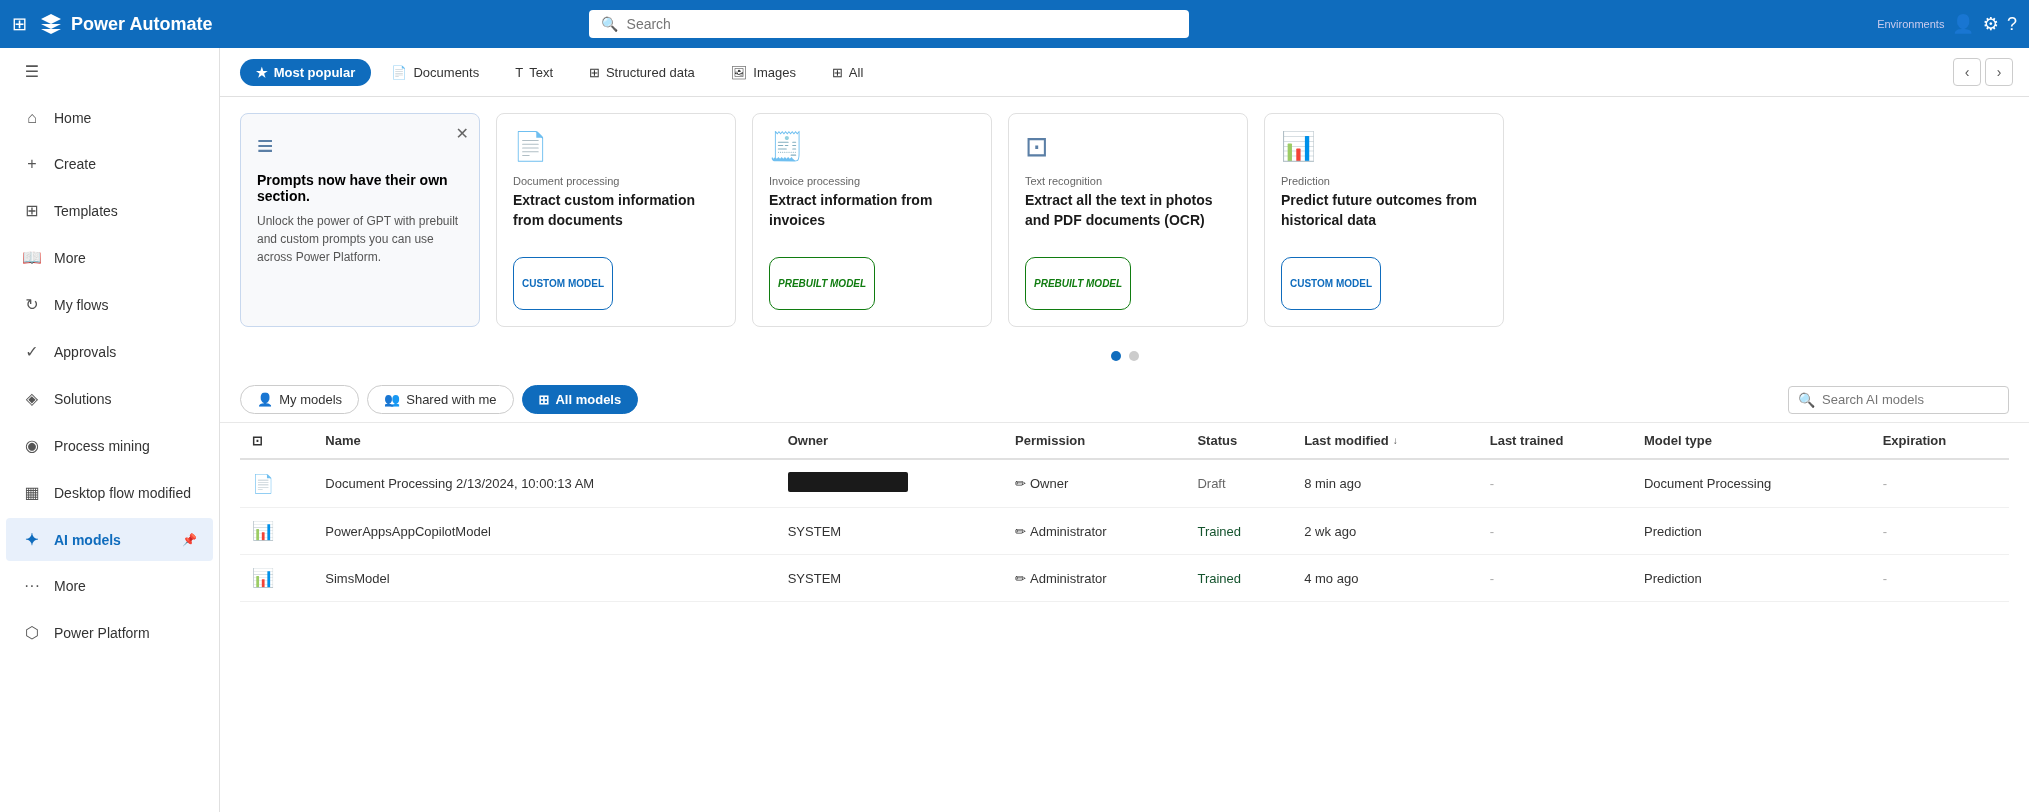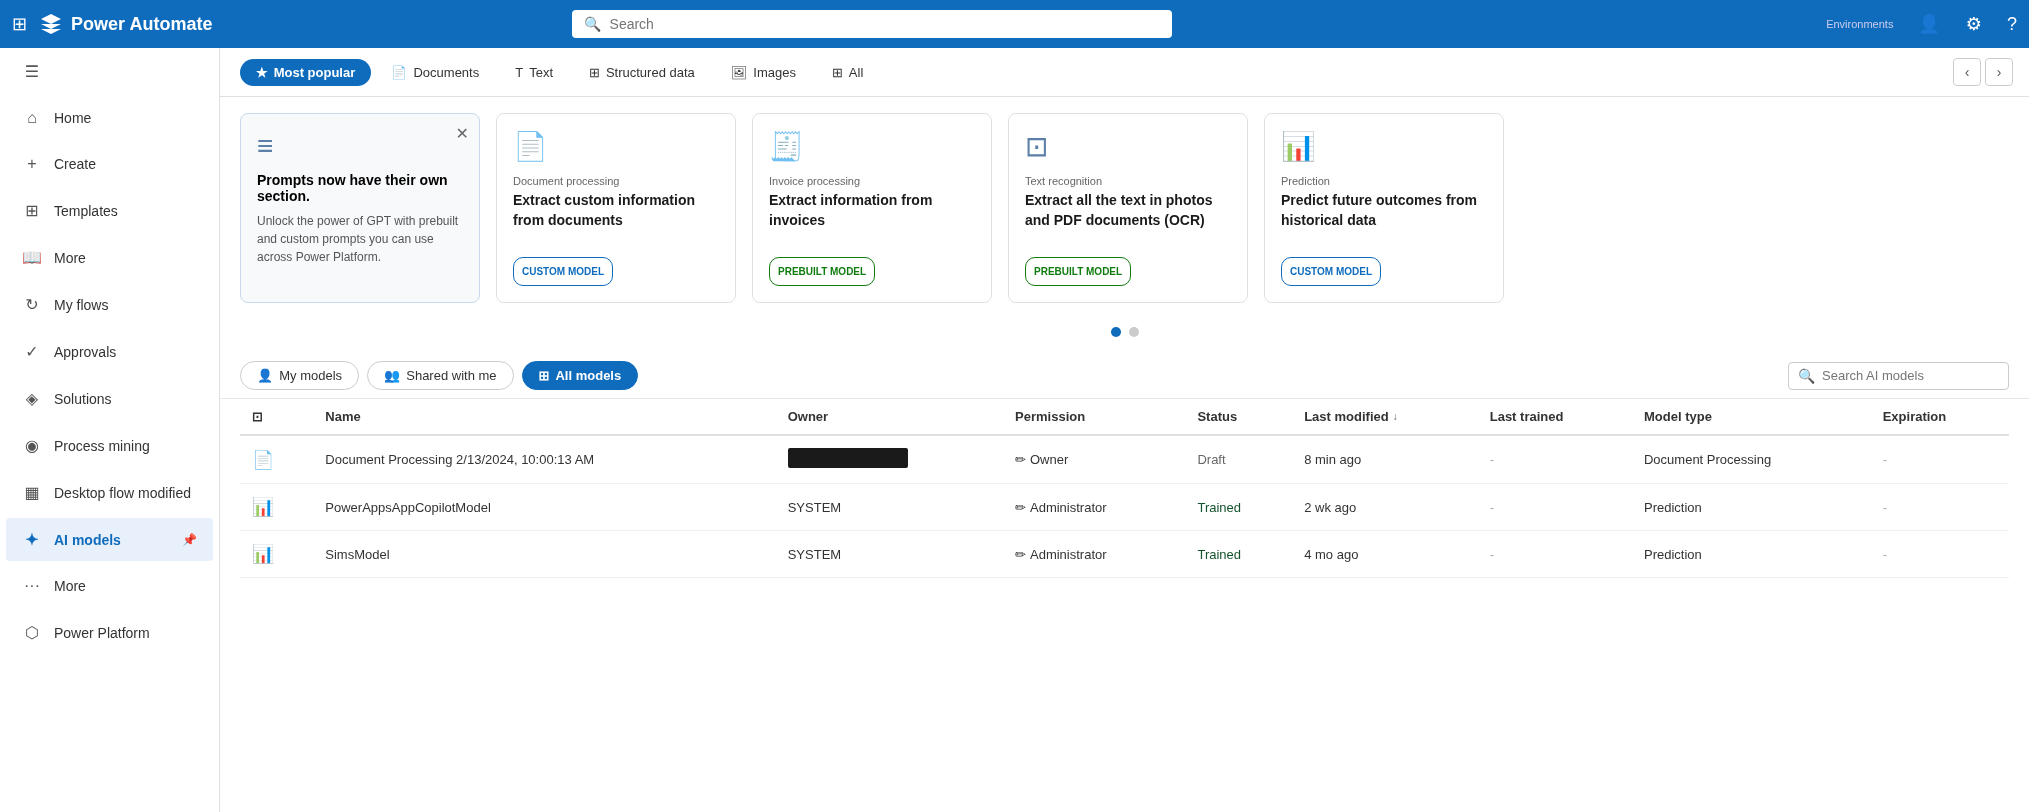--- a/index.html
+++ b/index.html
@@ -14,21 +14,21 @@
     }
     .topbar-grid-icon { color: white; font-size: 18px; cursor: pointer; }
     .topbar-logo { display: flex; align-items: center; gap: 8px; font-size: 18px; font-weight: 600; color: white; min-width: 200px; }
     .topbar-logo svg { width: 24px; height: 24px; }
     .search-bar {
       flex: 1; max-width: 600px; display: flex; align-items: center;
       background: white; border-radius: 4px; padding: 6px 12px; gap: 8px;
       color: #333; margin: 0 auto;
     }
     .search-bar input { border: none; outline: none; font-size: 14px; flex: 1; color: #555; }
-    .topbar-right { display: flex; align-items: center; gap: 25px; margin-left: auto; }
+    .topbar-right { display: flex; align-items: center; gap: 8px; margin-left: auto; }
     .topbar-icon { color: white; cursor: pointer; font-size: 18px; }
 
     
     .layout { display: flex; margin-top: 48px; height: calc(100vh - 48px); }
 
     
     .sidebar {
       width: 220px; background: white; border-right: 1px solid #e0e0e0;
       display: flex; flex-direction: column; overflow-y: auto; flex-shrink: 0;
     }
@@ -65,25 +65,25 @@
       padding: 16px; width: 240px; flex-shrink: 0; position: relative; min-height: 160px;
     }
     .card.promo { background: #f8f9fb; border: 1.5px solid #c8d8ee; }
     .card-close { position: absolute; top: 10px; right: 10px; background: none; border: none; cursor: pointer; color: #666; font-size: 16px; }
     .card-icon { font-size: 28px; color: #5b7fa6; margin-bottom: 12px; }
     .card-subtitle { font-size: 11px; color: #666; margin-bottom: 4px; display: flex; align-items: center; gap: 4px; }
     .card-title { font-size: 14px; font-weight: 600; color: #1a1a1a; margin-bottom: 27px; line-height: 1.4; }
     .card-promo-title { font-size: 14px; font-weight: 700; color: #000000; margin-bottom: 8px; }
     .card-promo-body { font-size: 12px; color: #555; line-height: 1.5; }
     .badge {
-      display: inline-block; font-size: 10px; font-weight: 600; padding: 8px 8px;
+      display: inline-block; font-size: 10px; font-weight: 600; padding: 20px 8px;
       border-radius: 10px; border: 1px solid; text-transform: uppercase;
     }
     .badge-custom { color: #0f6cbd; border-color: #0f6cbd; }
-    .badge-prebuilt { color: #107c10; border-color: #107c10; }
+    .badge-prebuilt { color: #107c10; border-color: #107c10; font-style: italic; }
 
     
     .dots { display: flex; justify-content: center; gap: 8px; padding: 8px 0 16px; }
     .dot { width: 10px; height: 10px; border-radius: 50%; background: #ccc; cursor: pointer; border: none; }
     .dot.active { background: #0f6cbd; }
 
     
     .model-tabs { display: flex; align-items: center; padding: 8px 20px; gap: 8px; border-bottom: 1px solid #e8e8e8; }
     .model-tab {
       display: flex; align-items: center; gap: 6px; padding: 6px 16px;

